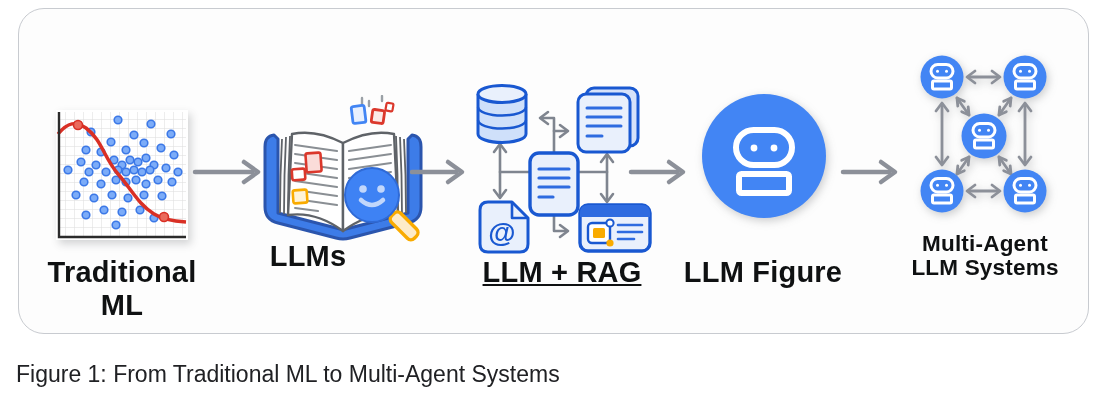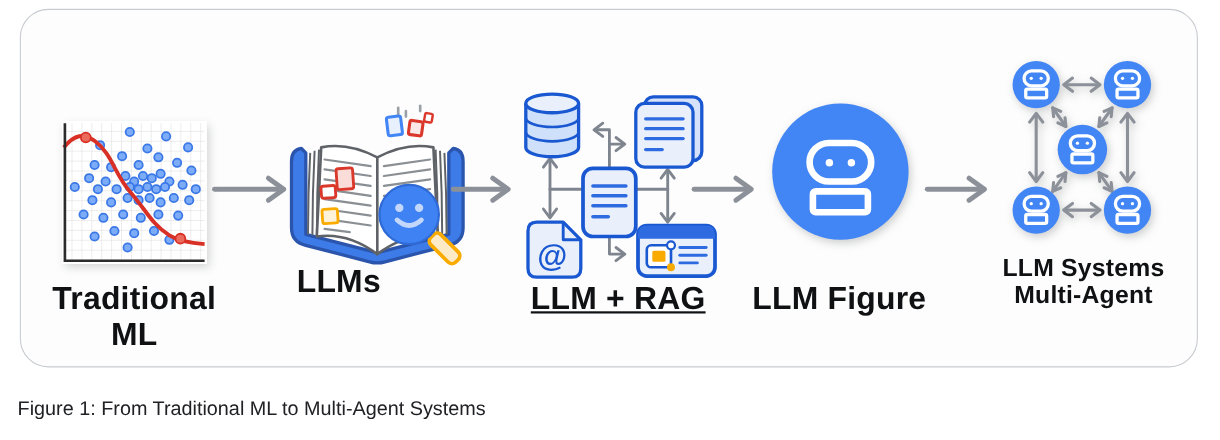--- a/index.html
+++ b/index.html
@@ -3,21 +3,21 @@
 <meta charset="utf-8">
 <style>
   html,body{margin:0;padding:0;background:#ffffff;}
   .page{position:relative;width:1109px;height:400px;background:#ffffff;overflow:hidden;
         font-family:"Liberation Sans", sans-serif;}
   .panel{position:absolute;left:18px;top:8px;width:1071px;height:326px;background:#fdfdfd;
          border:1.5px solid #c8cbd0;border-radius:26px;box-sizing:border-box;}
   .stage-label{position:absolute;text-align:center;font-weight:700;font-size:29px;
                color:#0f1112;letter-spacing:.2px;}
   .stage-label.two-line{font-size:22.5px;line-height:1.08;}
-  .caption{position:absolute;left:16px;top:361px;font-size:18px;font-weight:500;color:#202124;}
+  .caption{position:absolute;left:16px;top:361px;font-size:23px;font-weight:500;color:#202124;}
   svg{position:absolute;display:block;}
   .icon-shadow{filter:drop-shadow(2px 3px 4px rgba(60,64,67,.25));}
 </style>
 </head>
 <body>
 
 <div class="page">
   <div class="panel"></div>
 
   <svg style="left:56px;top:110px;box-shadow:3px 4px 8px rgba(60,64,67,.22);" width="132" height="130" viewBox="0 0 132 130">
@@ -286,18 +286,18 @@
         <use href="#mini-robot" x="113" y="29"></use>
       <circle cx="30" cy="143" r="21.5" fill="#4285f4"></circle>
         <use href="#mini-robot" x="30" y="143"></use>
       <circle cx="113" cy="143" r="21.5" fill="#4285f4"></circle>
         <use href="#mini-robot" x="113" y="143"></use>
       <circle cx="72" cy="88" r="22.5" fill="#4285f4"></circle>
         <use href="#mini-robot" x="72" y="88"></use>
     </g>
   </svg>
   <div class="stage-label two-line" style="left:893px;top:232px;width:184px;">
+    <div>Multi-Agent</div>
     <div>LLM Systems</div>
-    <div>Multi-Agent</div>
   </div>
 
   <div class="caption">Figure 1: From Traditional ML to Multi-Agent Systems</div>
 </div>
 
 </body></html>

